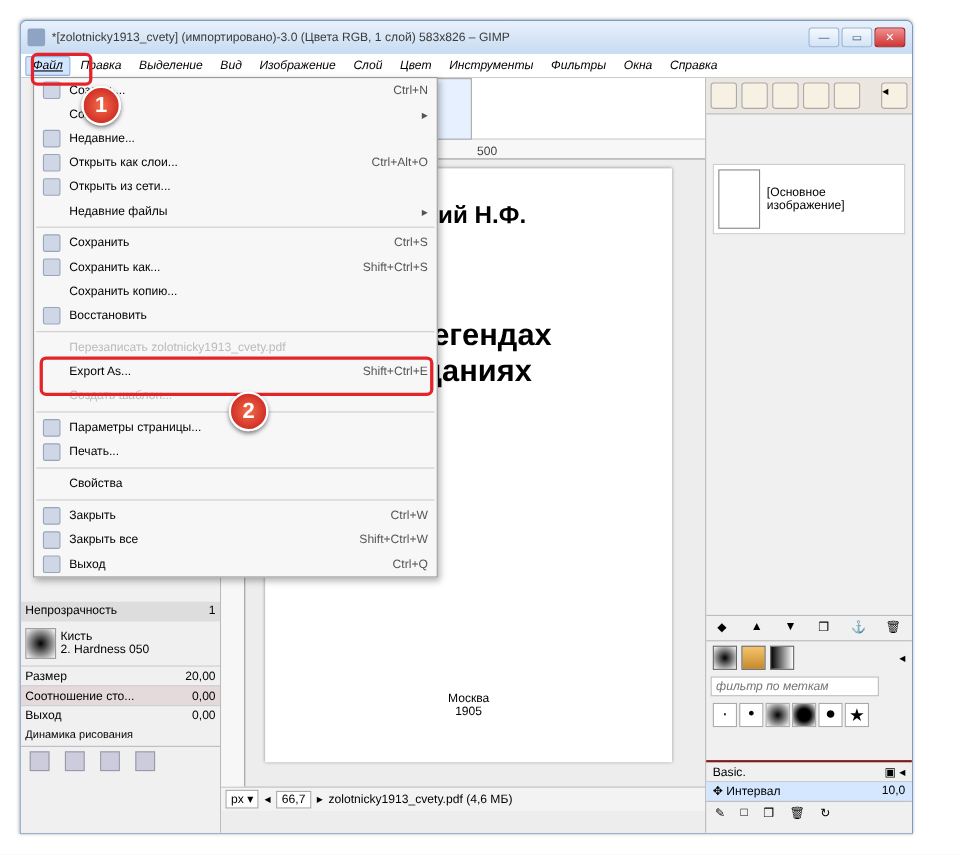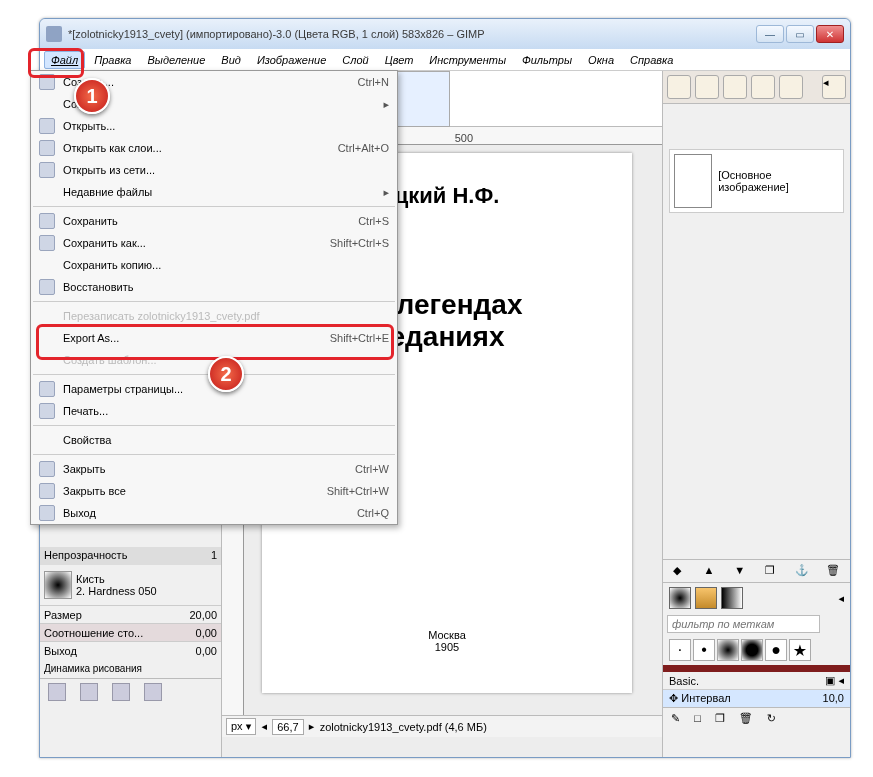--- a/index.html
+++ b/index.html
@@ -1,18 +1,18 @@
 <!DOCTYPE html>
 <html><head>
 <meta charset="utf-8">
 <style>
 * { box-sizing: border-box; margin: 0; padding: 0; font-family: Tahoma, Arial, sans-serif; font-size: 11px; }
 body { background: #fff; width: 873px; height: 777px; position: relative; overflow: hidden; }
 
-.window { position: absolute; left: 39px; top: 18px; width: 812px; height: 740px; border: 1px solid #7a9cc4; border-radius: 6px 6px 0 0; background: linear-gradient(#e9f1fb, #d7e6f7 30px, #f0f0f0 30px); box-shadow: 0 0 3px rgba(0,0,0,.3); }
+.window { position: absolute; left: 18px; top: 18px; width: 812px; height: 740px; border: 1px solid #7a9cc4; border-radius: 6px 6px 0 0; background: linear-gradient(#e9f1fb, #d7e6f7 30px, #f0f0f0 30px); box-shadow: 0 0 3px rgba(0,0,0,.3); }
 .titlebar { height: 30px; display: flex; align-items: center; padding: 0 6px; background: linear-gradient(#e9f1fb, #c7dbf2); border-radius: 6px 6px 0 0; }
 .titlebar .icon { width: 16px; height: 16px; background: #8fa3c4; border-radius: 2px; margin-right: 6px; }
 .titlebar .title { color: #3a3a3a; flex: 1; white-space: nowrap; overflow: hidden; }
 .winbtns { display: flex; gap: 2px; }
 .winbtn { width: 28px; height: 18px; background: linear-gradient(#f5f9ff,#d4e3f3); border: 1px solid #9db8d8; border-radius: 3px; display: flex; align-items: center; justify-content: center; font-size: 10px; color: #3a5a7a; }
 .winbtn.close { background: linear-gradient(#f09090,#cf3434); color: #fff; border-color: #a02020; }
 
 .menubar { background: #fff; border-bottom: 1px solid #ccc; height: 22px; display: flex; align-items: center; padding: 0 4px; gap: 2px; }
 .menubar span { padding: 3px 7px; cursor: default; font-style: italic; }
 .menubar span u { text-decoration: underline; }
@@ -55,21 +55,21 @@
 .layerthumb { display:flex; align-items:center; gap:6px; padding:4px; border:1px solid #ccc; background:#fff;margin-top:39px; }
 .layerthumb .th { width:40px; height:54px; border:1px solid #888; background:#fff; font-size:5px; text-align:center; }
 .layericons { display:flex; justify-content:space-between; padding:4px 10px; margin-top:340px; border-top:1px solid #bbb; }
 .layericons div { width:14px; height:14px; }
 .swatches { display:flex; gap:4px; padding:4px 6px; border-top:1px solid #bbb; align-items:center; }
 .swatch { width:22px; height:22px; border:1px solid #666; }
 .filterrow { padding:2px 4px; border:1px solid #bbb; margin:2px 4px; font-style:italic; color:#888; background:#fff; }
 .brushinfo { padding:2px 6px; font-style:italic; }
 .brushstrip { display:flex; gap:2px; padding:4px 6px; }
 .bsdot { width:22px; height:22px; border:1px solid #aaa; background:#fff; display:flex; align-items:center; justify-content:center; font-size:16px; }
-.basic { padding:2px 6px; display:flex; justify-content:space-between; border-top:7px solid #7f1d1d; align-items:center; }
+.basic { padding:2px 6px; display:flex; justify-content:space-between; border-top:2px solid #7f1d1d; align-items:center;margin-top:26px; }
 .interval { padding:2px 6px; display:flex; justify-content:space-between; border-top:1px solid #ccc; background:#d5e7ff; }
 .bicons { display:flex; gap:14px; padding:4px 8px; border-top:1px solid #bbb; }
 
 
 .filemenu { position:absolute; left:30px; top:70px; width:368px; background:#f7f7f7; border:1px solid #999; box-shadow:2px 3px 6px rgba(0,0,0,.3); z-index:50; }
 .filemenu .mi { display:flex; align-items:center; height:22px; padding:0 8px; gap:8px; }
 .filemenu .mi .ic { width:16px; height:16px; background:#cfd6e5; border:1px solid #9aa5bd; border-radius:2px; flex-shrink:0; }
 .filemenu .mi .ic.none { background:transparent; border:none; }
 .filemenu .mi .lbl { flex:1; }
 .filemenu .mi .sc { color:#555; font-size:11px; }
@@ -238,21 +238,21 @@
       <span class="lbl">Создать...</span>
       <span class="sc">Ctrl+N</span>
     </div>
   <div class="mi">
       <div class="ic none"></div>
       <span class="lbl">Создать</span>
       <span class="arr">▸</span>
     </div>
   <div class="mi">
       <div class="ic"></div>
-      <span class="lbl">Открыть...</span>
+      <span class="lbl">Недавние...</span>
     </div>
   <div class="mi">
       <div class="ic"></div>
       <span class="lbl">Открыть как слои...</span>
       <span class="sc">Ctrl+Alt+O</span>
     </div>
   <div class="mi">
       <div class="ic"></div>
       <span class="lbl">Открыть из сети...</span>
     </div>

